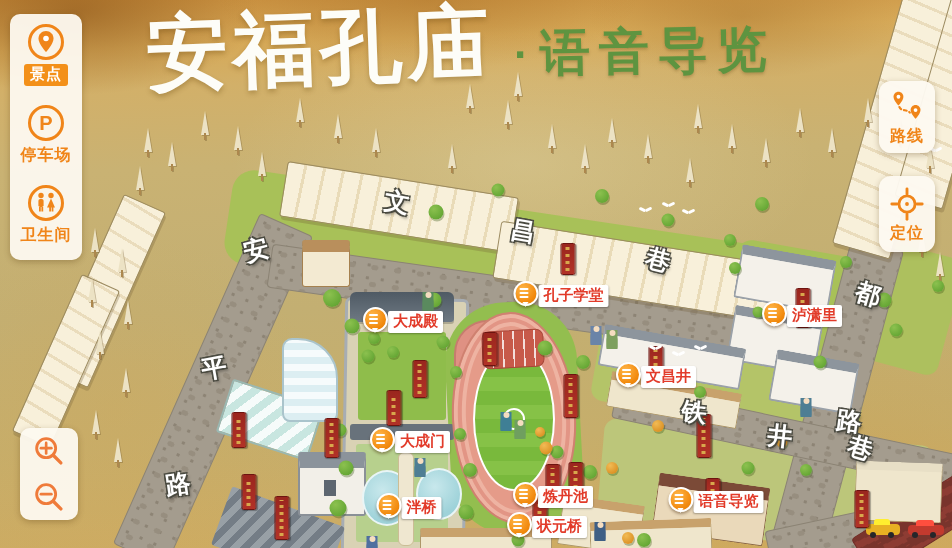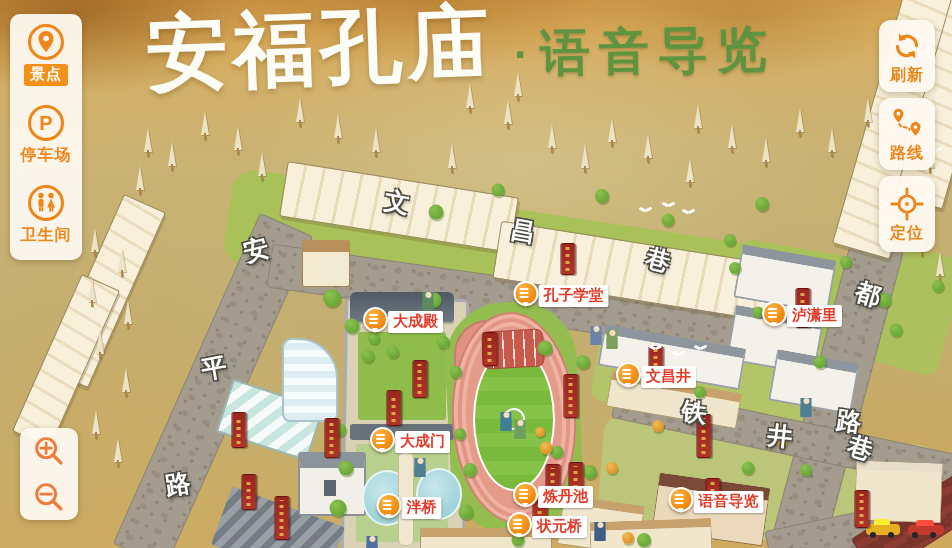--- a/index.html
+++ b/index.html
@@ -371,32 +371,21 @@
           <circle cx="25" cy="12.5" r="2.7" fill="#f08519"></circle>
           <path d="M25 15.5l4 9h-8z" fill="#f08519"></path>
           <rect x="23.2" y="24" width="1.8" height="4.5" fill="#f08519"></rect>
           <rect x="25.6" y="24" width="1.8" height="4.5" fill="#f08519"></rect>
         </svg>
       </span>
       <span class="side-label">卫生间</span>
     </div>
   </div>
 
-  <div class="rbtn" style="top:20px;height:72px;">
-    <span>
-      <svg width="38" height="38" viewBox="0 0 40 40">
-        <path d="M30 19.5a10 10 0 0 0-17-6.8" fill="none" stroke="#f08519" stroke-width="3.4" stroke-linecap="round"></path>
-        <polygon points="11.2,6.8 12,14.6 19.4,13.2" fill="#f08519"></polygon>
-        <path d="M10 20.5a10 10 0 0 0 17 6.8" fill="none" stroke="#f08519" stroke-width="3.4" stroke-linecap="round"></path>
-        <polygon points="28.8,33.2 28,25.4 20.6,26.8" fill="#f08519"></polygon>
-      </svg>
-    </span>
-    <span class="side-label">刷新</span>
-  </div>
-  <div class="rbtn" style="top:98px;height:72px;">
+  <div class="rbtn" style="top:81px;height:72px;">
     <span>
       <svg width="38" height="38" viewBox="0 0 40 40">
         <path d="M11 4c-2.9 0-5.2 2.3-5.2 5.2 0 3.9 5.2 9.3 5.2 9.3s5.2-5.4 5.2-9.3C16.2 6.3 13.9 4 11 4z" fill="#f08519"></path>
         <circle cx="11" cy="9.2" r="2" fill="#fff"></circle>
         <path d="M29 18c-2.9 0-5.2 2.3-5.2 5.2 0 3.9 5.2 9.3 5.2 9.3s5.2-5.4 5.2-9.3C34.2 20.3 31.9 18 29 18z" fill="#f08519"></path>
         <circle cx="29" cy="23.2" r="2" fill="#fff"></circle>
         <path d="M12 20c2 5 8 2 11 6" fill="none" stroke="#f08519" stroke-width="2.2" stroke-dasharray="3 3" stroke-linecap="round"></path>
       </svg>
     </span>
     <span class="side-label">路线</span>

